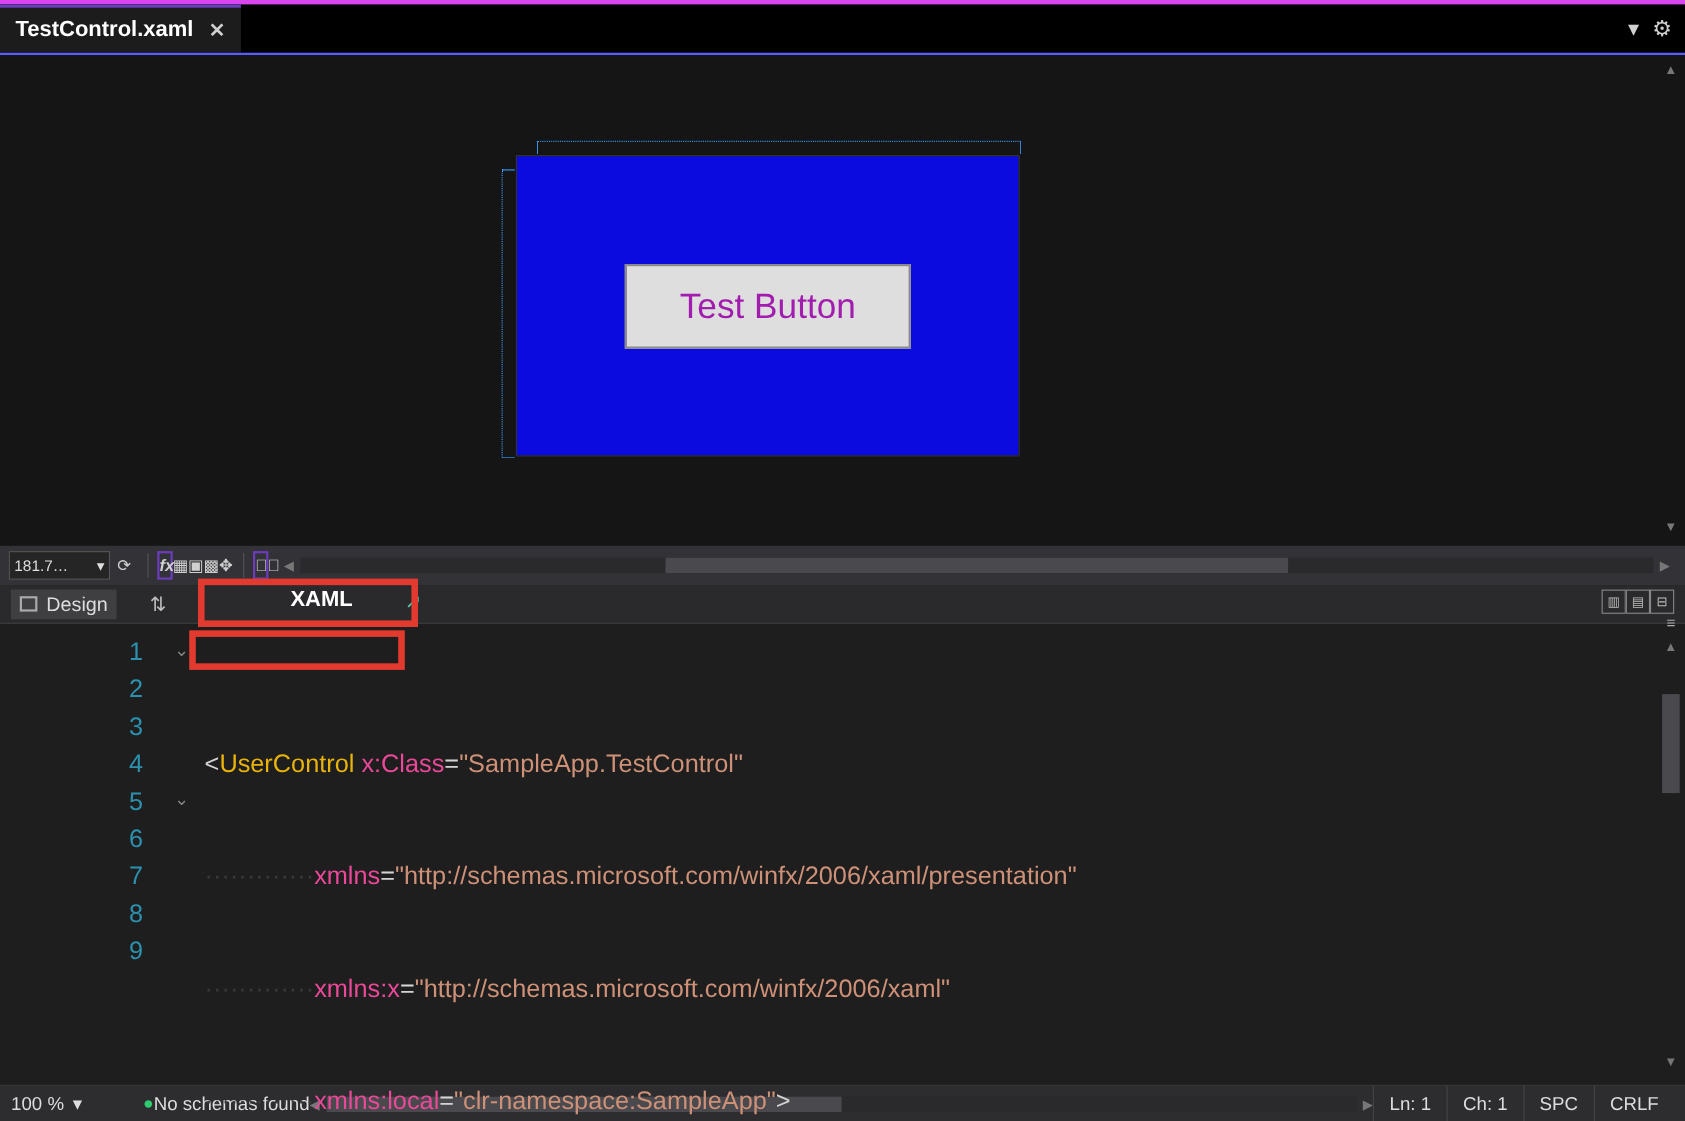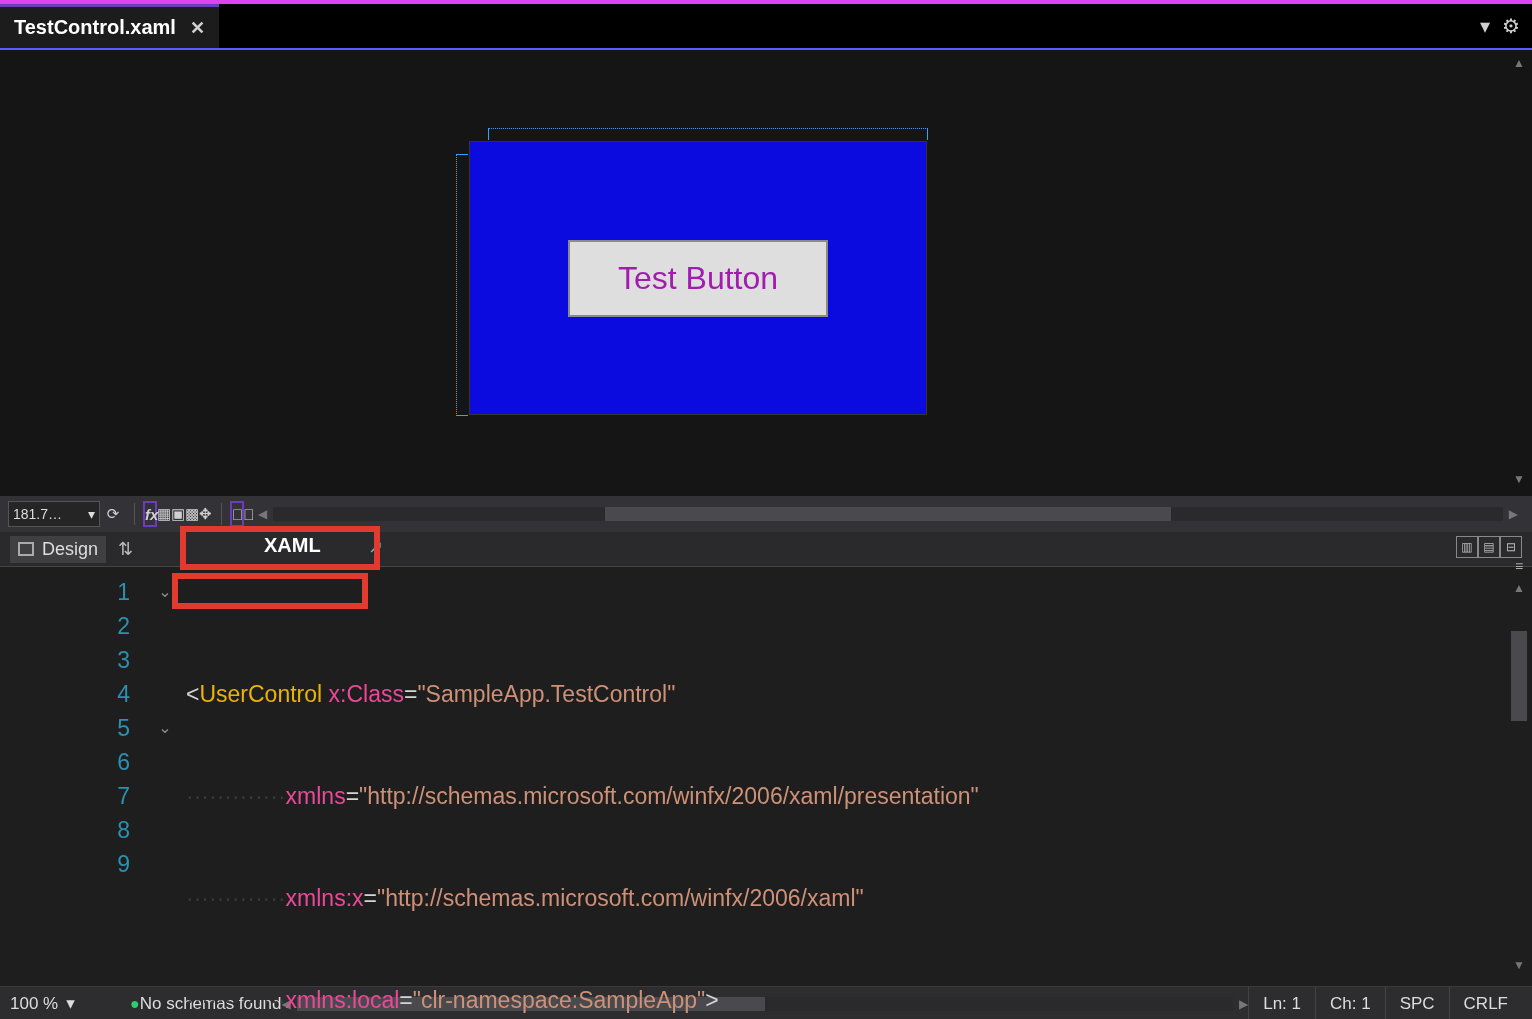--- a/index.html
+++ b/index.html
@@ -25,21 +25,21 @@
 .ts-zoom{width:92px;height:26px;background:#252526;border:1px solid #555;display:flex;align-items:center;justify-content:space-between;padding:0 4px;font-size:14px}
 .ts-sep{width:1px;height:22px;background:#555;margin:0 8px}
 .ts-icon{width:14px;height:26px;display:flex;align-items:center;justify-content:flex-start;color:#d0d0d0}
 .ts-icon.boxed{border:2px solid #6b3dbd}
 .ts-refresh{width:26px;display:flex;align-items:center;justify-content:center;color:#d0d0d0}
 .h-scroll{flex:1;display:flex;align-items:center;margin-left:8px}
 .h-track{flex:1;height:14px;background:#2a2a2c}
 .h-thumb{height:14px;width:46%;background:#4a4a4e;margin-left:27%}
 .h-arr{color:#777;font-size:12px;padding:0 6px}
 
-.split-hdr{height:34px;background:#2a2a2c;display:flex;align-items:center;padding:0 10px;gap:12px;font-size:18px;color:#ddd;position:relative}
+.split-hdr{height:34px;background:#2a2a2c;display:flex;align-items:center;padding:0 10px;gap:30px;font-size:18px;color:#ddd;position:relative}
 .split-tab{display:flex;align-items:center;gap:8px;padding:3px 8px}
 .split-tab.active{background:#3f3f42}
 .split-tab .mini{width:16px;height:14px;border:2px solid #aaa;display:inline-block}
 .red-box{position:absolute;left:180px;top:-6px;width:200px;height:44px;border:6px solid #e23a2e;z-index:5}
 .xaml-lbl{position:absolute;left:264px;top:2px;font-size:20px;color:#fff;font-weight:600}
 .sync-icon{position:absolute;left:368px;top:4px;color:#4ec9b0;font-size:18px}
 .layout-icons{position:absolute;right:10px;top:4px;display:flex;gap:0}
 .layout-icons span{width:22px;height:22px;border:1px solid #888;display:flex;align-items:center;justify-content:center;font-size:12px;color:#bbb;background:#2a2a2c}
 
 .editor{position:relative;height:420px;background:#1e1e1e;font-family:Consolas,monospace;font-size:23px;line-height:34px;border-top:1px solid #444}

